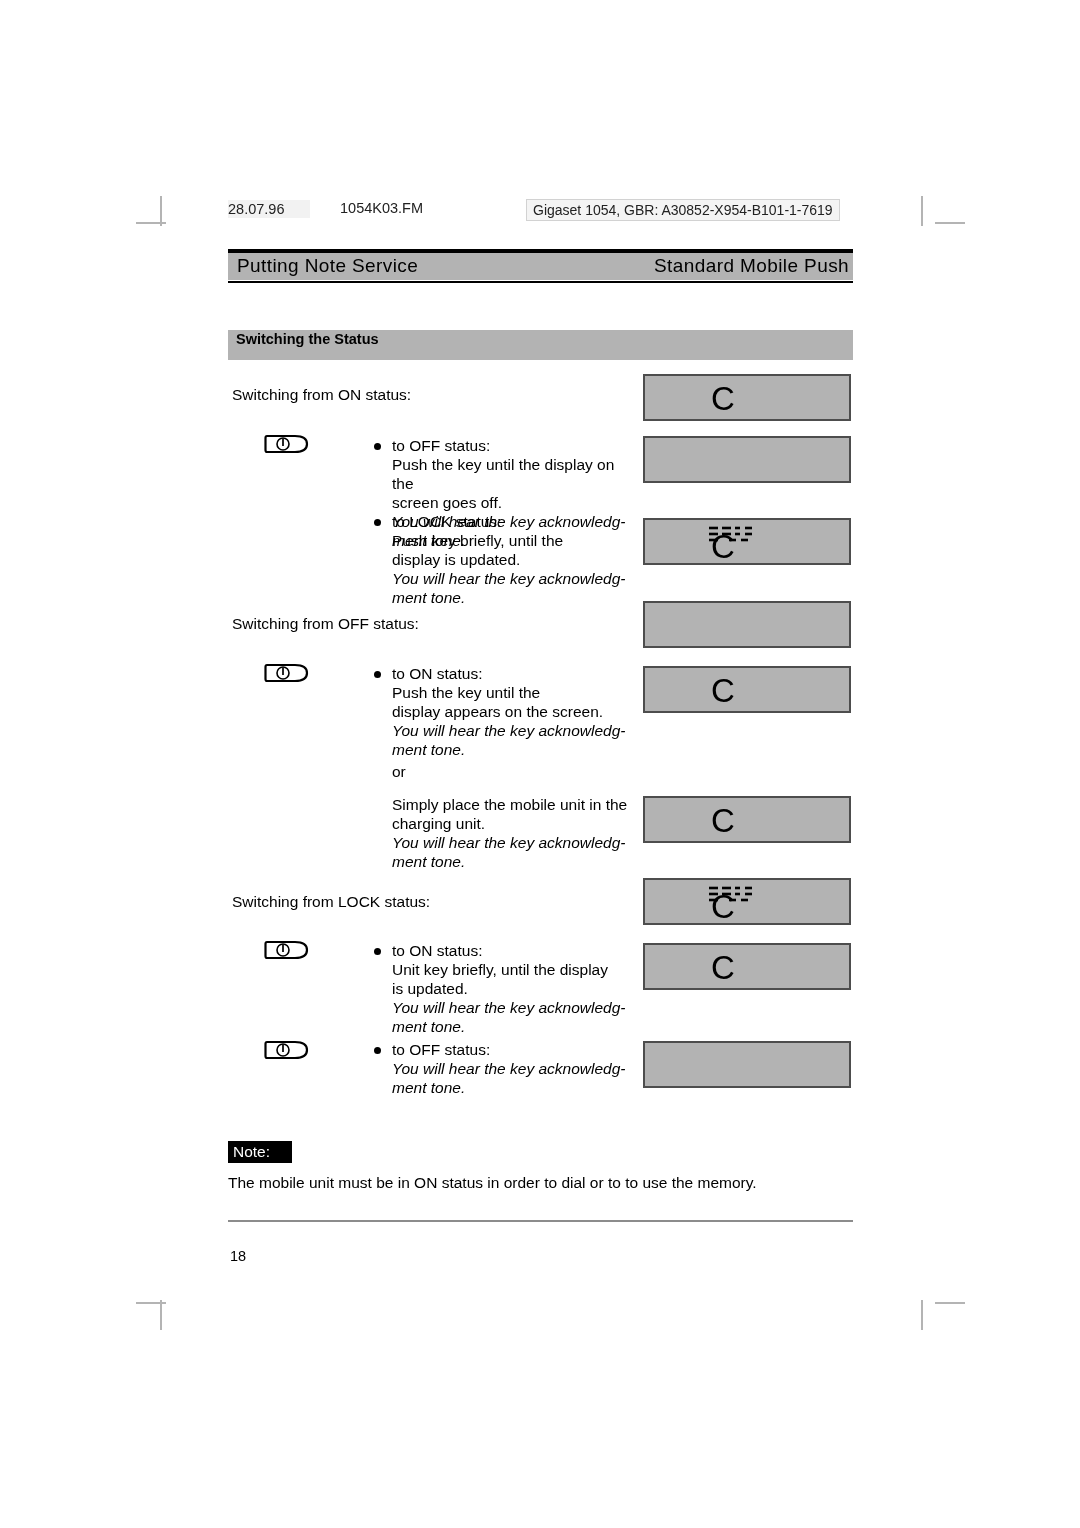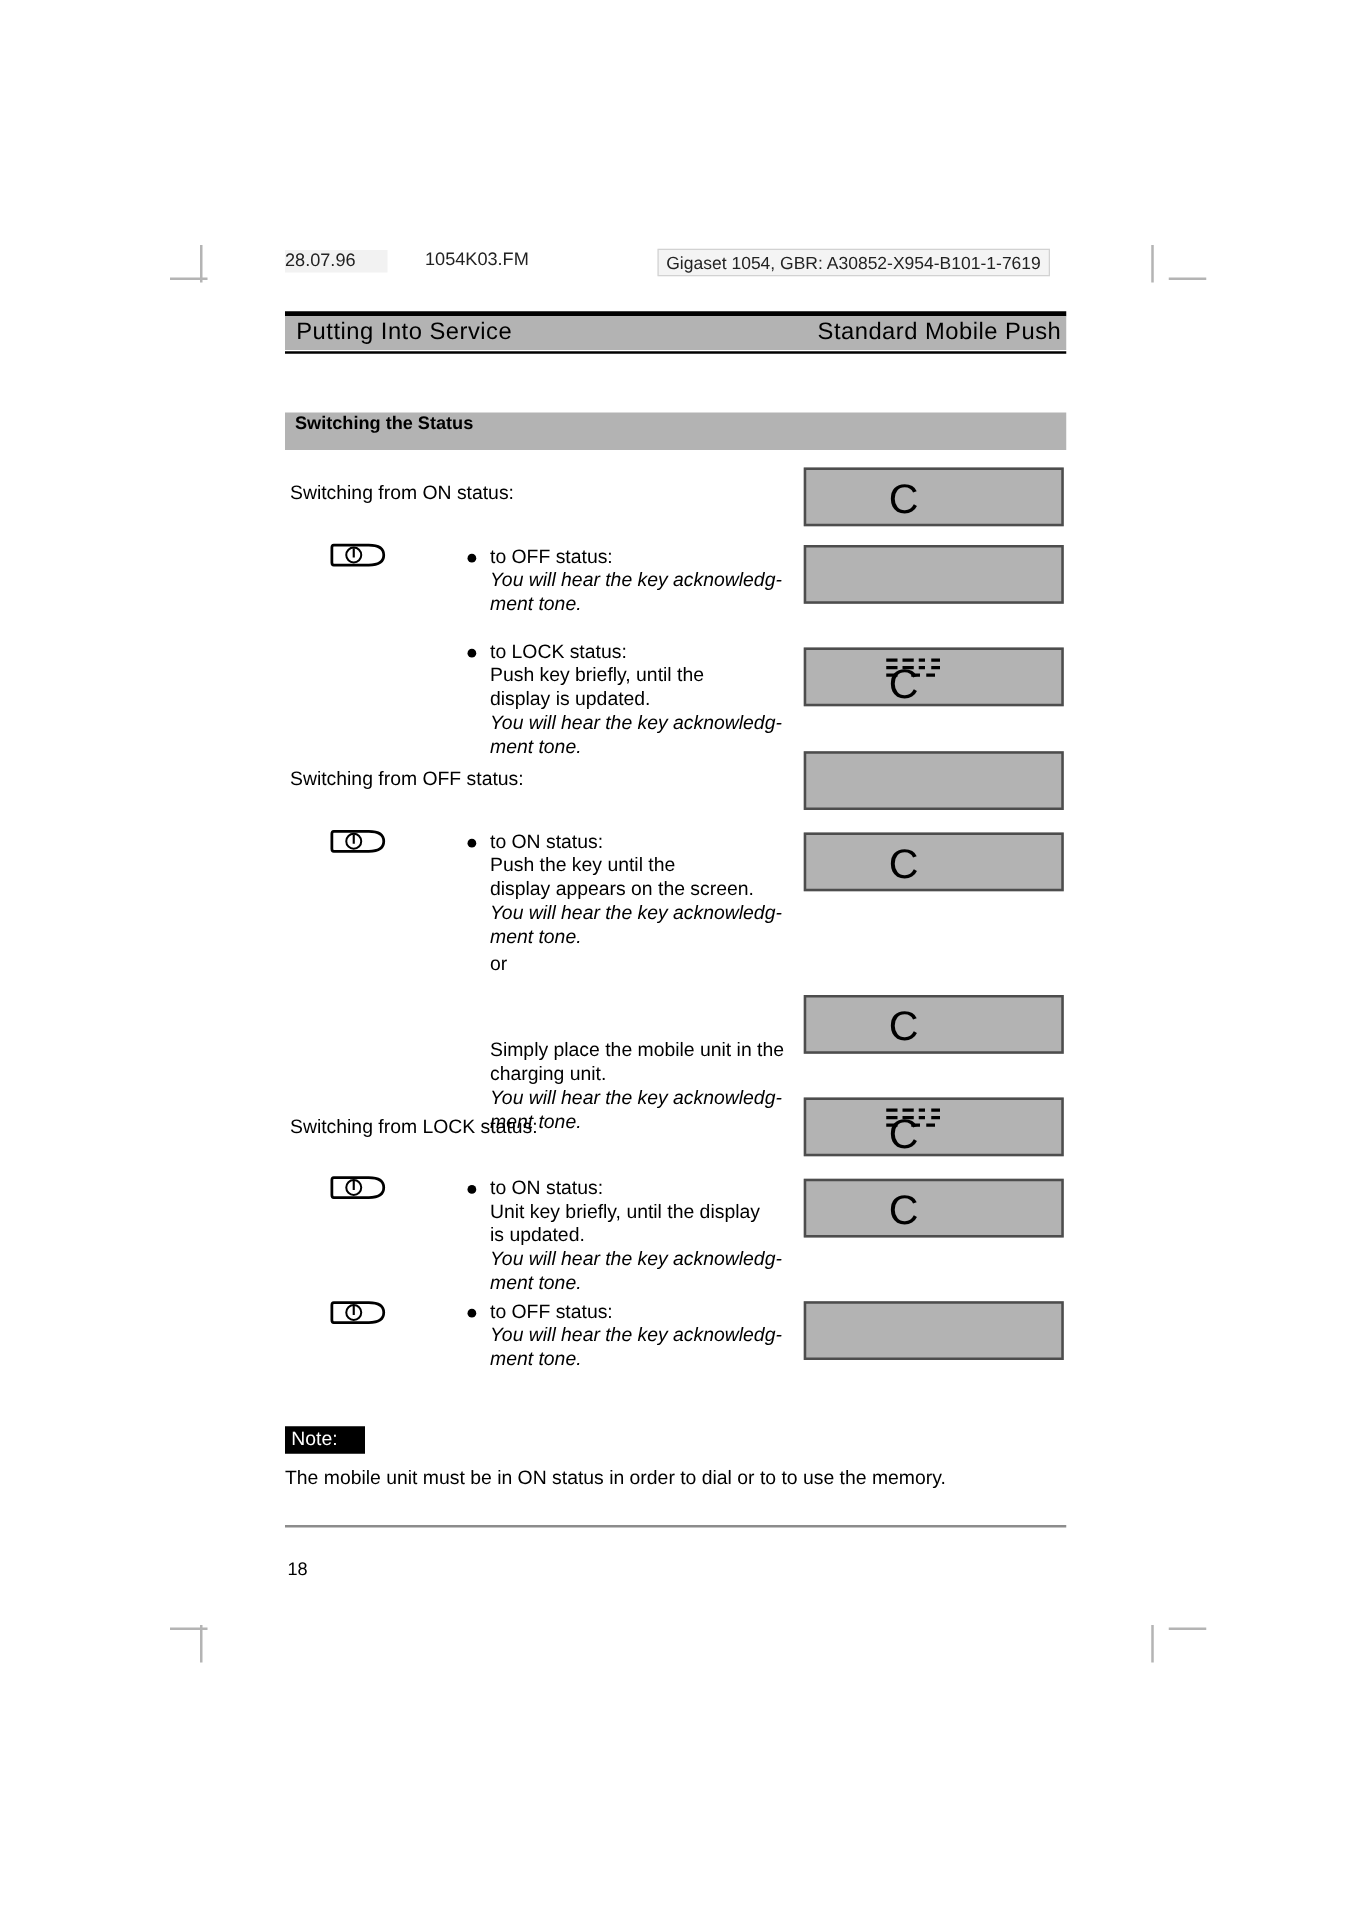--- a/index.html
+++ b/index.html
@@ -238,21 +238,21 @@
 <div class="crop-v" style="left:921px; top:1300px; height:30px;"></div>
 
 <div class="runhead">
   <span class="date">28.07.96</span>
   <span class="fname">1054K03.FM</span>
   <span class="partno">Gigaset 1054, GBR: A30852-X954-B101-1-7619</span>
 </div>
 
 <div class="hdr-rule-top"></div>
 <div class="hdr-band">
-  <span class="left">Putting Into Service</span>
+  <span class="left">Putting Note Service</span>
   <span class="right">Standard Mobile Push</span>
 </div>
 <div class="hdr-rule-bot"></div>
 
 <div class="section-band">
   <span>Switching the Status</span>
 </div>
 
 <div class="lead" style="left:232px; top:386px;text-align:right;">Switching from ON status:</div>
 
@@ -260,20 +260,22 @@
   <svg viewBox="0 0 46 22" width="46" height="22">
     <path d="M3 3 H31 Q43 3 43 11 Q43 19 31 19 H3 Q1.5 19 1.5 17 V5 Q1.5 3 3 3 Z" fill="#ffffff" stroke="#000000" stroke-width="2.2"></path>
     <circle cx="19" cy="11" r="6" fill="none" stroke="#000000" stroke-width="1.6"></circle>
     <line x1="19" y1="5.5" x2="19" y2="13" stroke="#000000" stroke-width="1.7"></line>
   </svg>
 </div>
 
 <div class="blk" style="left:370px; top:436px; width:260px;">
   <div class="bullet-row">
     <div>to OFF status:</div>
+    <div style="white-space:pre-line;">Push the key until the display on the
+screen goes off.</div>
     <div class="it" style="white-space:pre-line;">You will hear the key acknowledg-
 ment tone.</div>
   </div>
 </div>
 
 <div class="blk" style="left:370px; top:512px; width:260px;">
   <div class="bullet-row">
     <div>to LOCK status:</div>
     <div style="white-space:pre-line;">Push key briefly, until the
 display is updated.</div>
@@ -297,21 +299,21 @@
     <div>to ON status:</div>
     <div style="white-space:pre-line;">Push the key until the
 display appears on the screen.</div>
     <div class="it" style="white-space:pre-line;">You will hear the key acknowledg-
 ment tone.</div>
   </div>
 </div>
 
 <div class="plain" style="left:392px; top:762px;">or</div>
 
-<div class="blk" style="left:392px; top:795px; width:245px;margin-top:36px;">
+<div class="blk" style="left:392px; top:795px; width:245px;">
   <div style="white-space:pre-line;">Simply place the mobile unit in the
 charging unit.</div>
   <div class="it" style="white-space:pre-line;">You will hear the key acknowledg-
 ment tone.</div>
 </div>
 
 <div class="lead" style="left:232px; top:893px;">Switching from LOCK status:</div>
 
 <div class="keyicon" style="left:264px; top:939px;">
   <svg viewBox="0 0 46 22" width="46" height="22">

